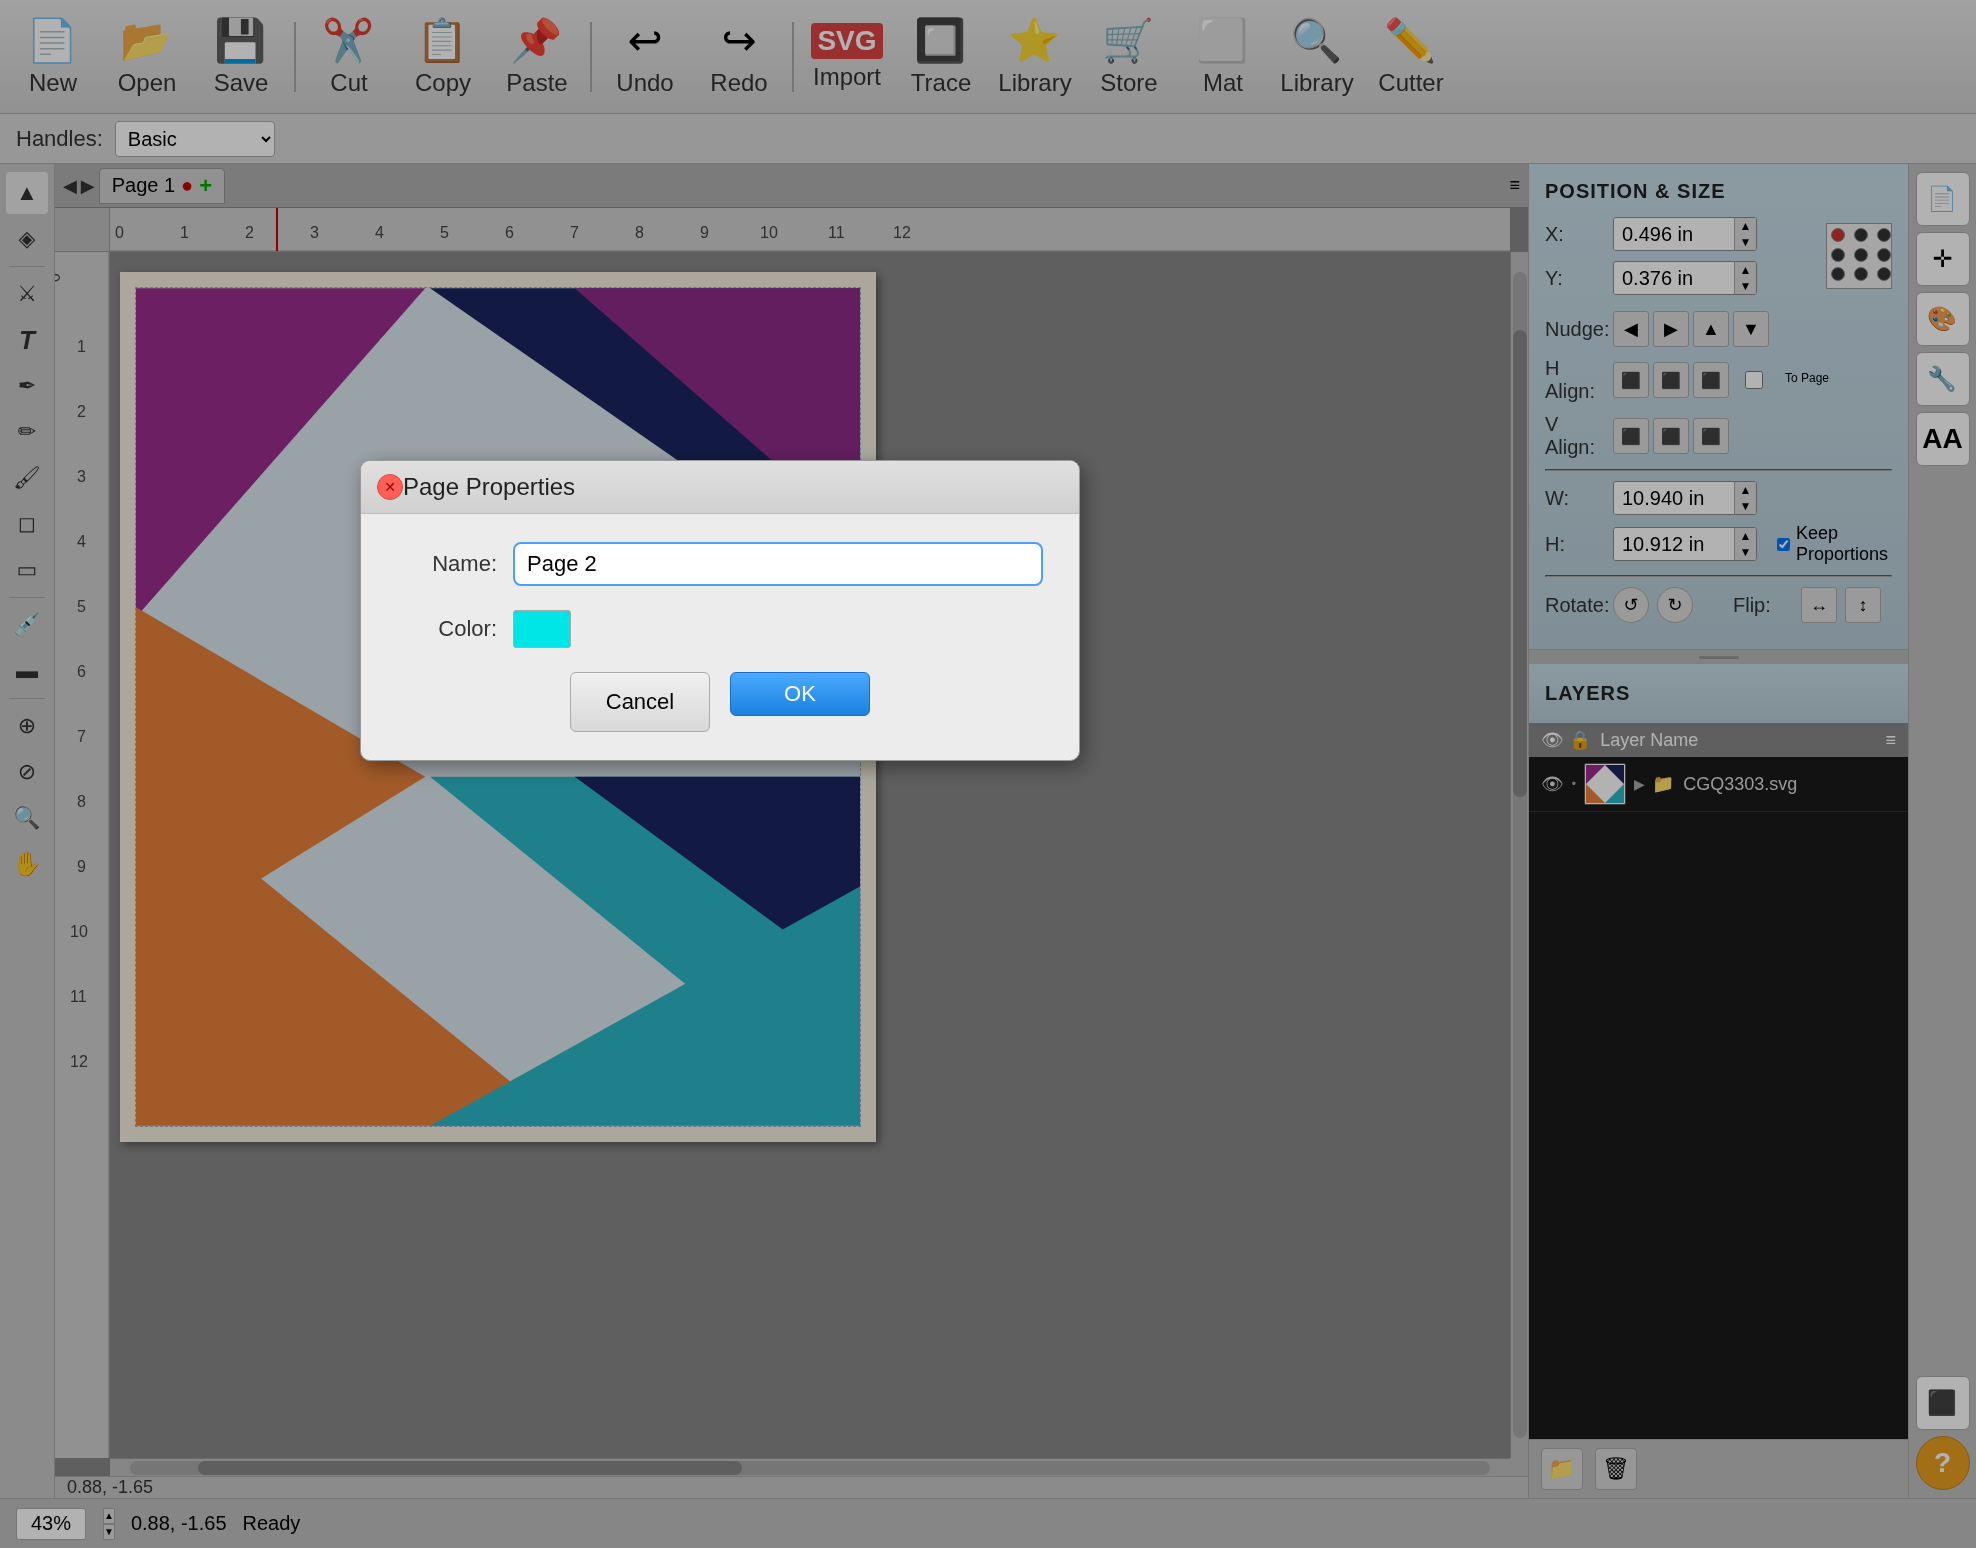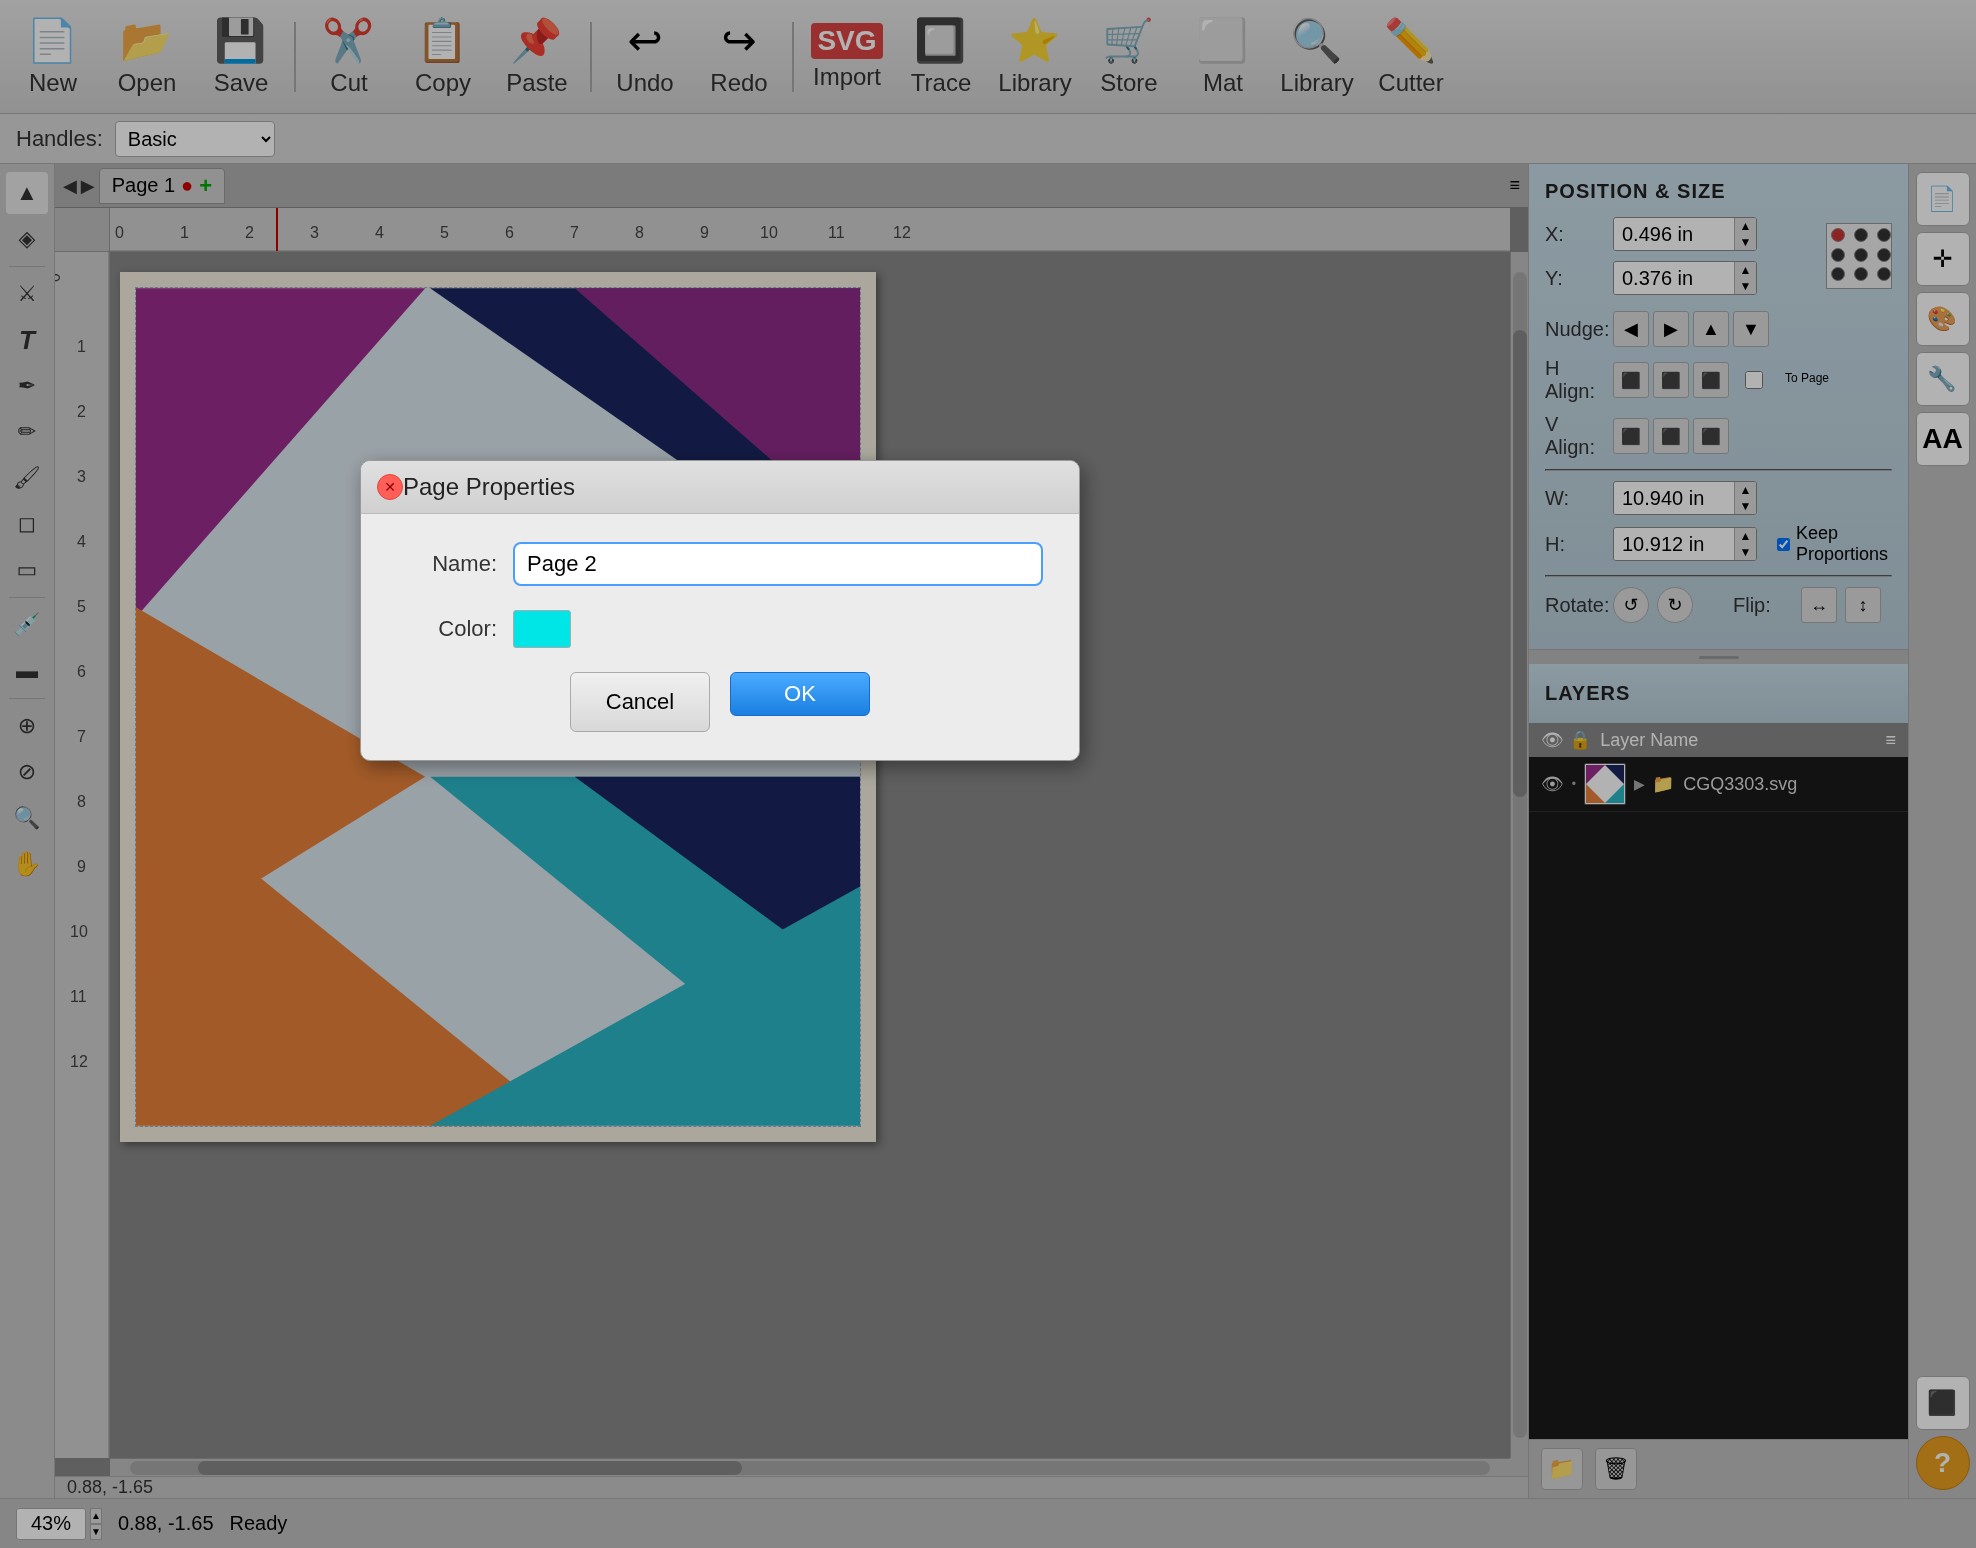--- a/index.html
+++ b/index.html
@@ -96,21 +96,21 @@
     .layer-folder { font-size: 18px; }
     .layer-actions { display: flex; align-items: center; padding: 8px 12px; gap: 12px; background: #c0c0c0; border-top: 1px solid #aaa; }
     .layer-action-btn { width: 42px; height: 42px; background: #d8d8d8; border: 1px solid #aaa; border-radius: 4px; cursor: pointer; display: flex; align-items: center; justify-content: center; font-size: 22px; }
 
     
     #far-right { width: 68px; background: #c0c0c0; border-left: 1px solid #aaa; display: flex; flex-direction: column; align-items: center; padding: 8px 0; gap: 6px; }
     .far-right-btn { width: 54px; height: 54px; background: white; border: 1px solid #aaa; border-radius: 6px; cursor: pointer; display: flex; align-items: center; justify-content: center; font-size: 24px; }
 
     
     #status-bar { display: flex; align-items: center; background: #c0c0c0; border-top: 1px solid #aaa; height: 50px; padding: 0 16px; gap: 16px; font-size: 20px; }
-    .zoom-ctrl { display: flex; align-items: center; gap: 4px; }
+    .zoom-ctrl { display: flex; align-items: center; gap: 17px; }
     .zoom-input { width: 70px; height: 32px; border: 1px solid #aaa; border-radius: 3px; background: white; font-size: 20px; text-align: center; }
     .zoom-spin { display: flex; flex-direction: column; }
     .zoom-spin-btn { height: 16px; background: #ddd; border: 1px solid #aaa; cursor: pointer; font-size: 10px; display: flex; align-items: center; justify-content: center; }
 
     
     #modal-overlay { position: fixed; top: 0; left: 0; width: 100%; height: 100%; background: rgba(0,0,0,0.3); z-index: 100; display: flex; align-items: center; justify-content:: center; pointer-events: none; }
     #modal { position: absolute; top: 460px; left: 360px; width: 720px; background: #ececec; border: 1px solid #999; border-radius: 10px; box-shadow: 4px 6px 20px rgba(0,0,0,0.4); pointer-events: all; padding: 0; overflow: hidden; }
     #modal-titlebar { display: flex; align-items: center; padding: 12px 16px; background: linear-gradient(to bottom, #e0e0e0, #d0d0d0); border-bottom: 1px solid #bbb; position: relative; }
     #modal-close-btn { width: 26px; height: 26px; border-radius: 50%; background: #ff5f57; border: 1px solid #e0443e; cursor: pointer; display: flex; align-items: center; justify-content: center; font-size: 14px; color: #8b0000; }
     #modal-title { flex: 1; font-size: 24px; font-weight: 500; color: #222; }

